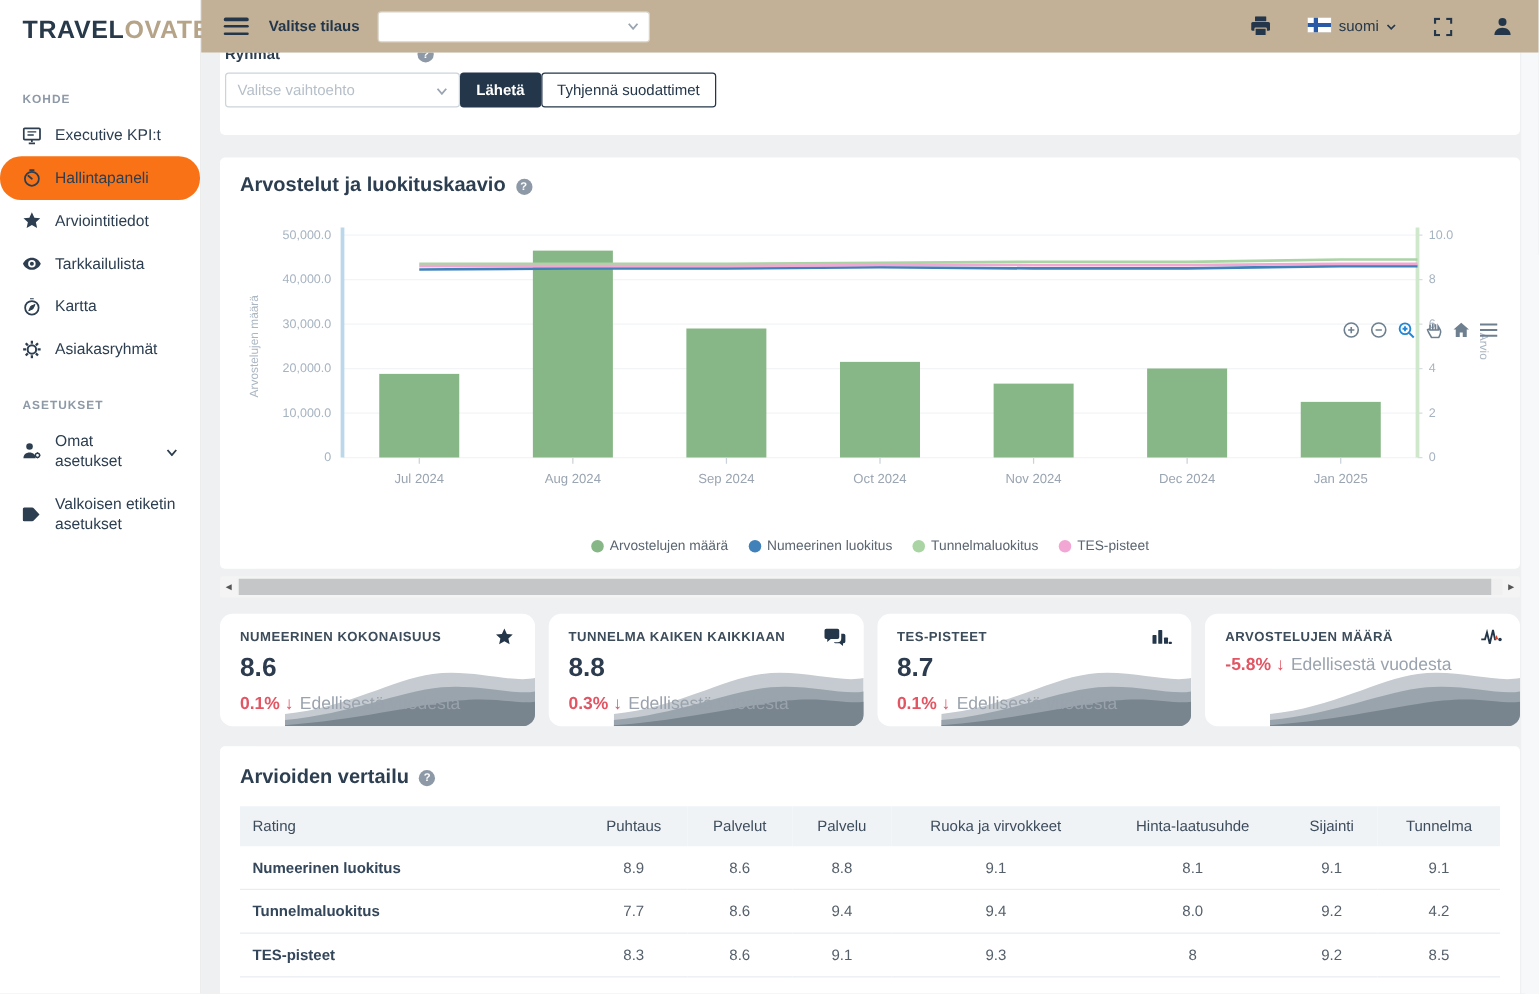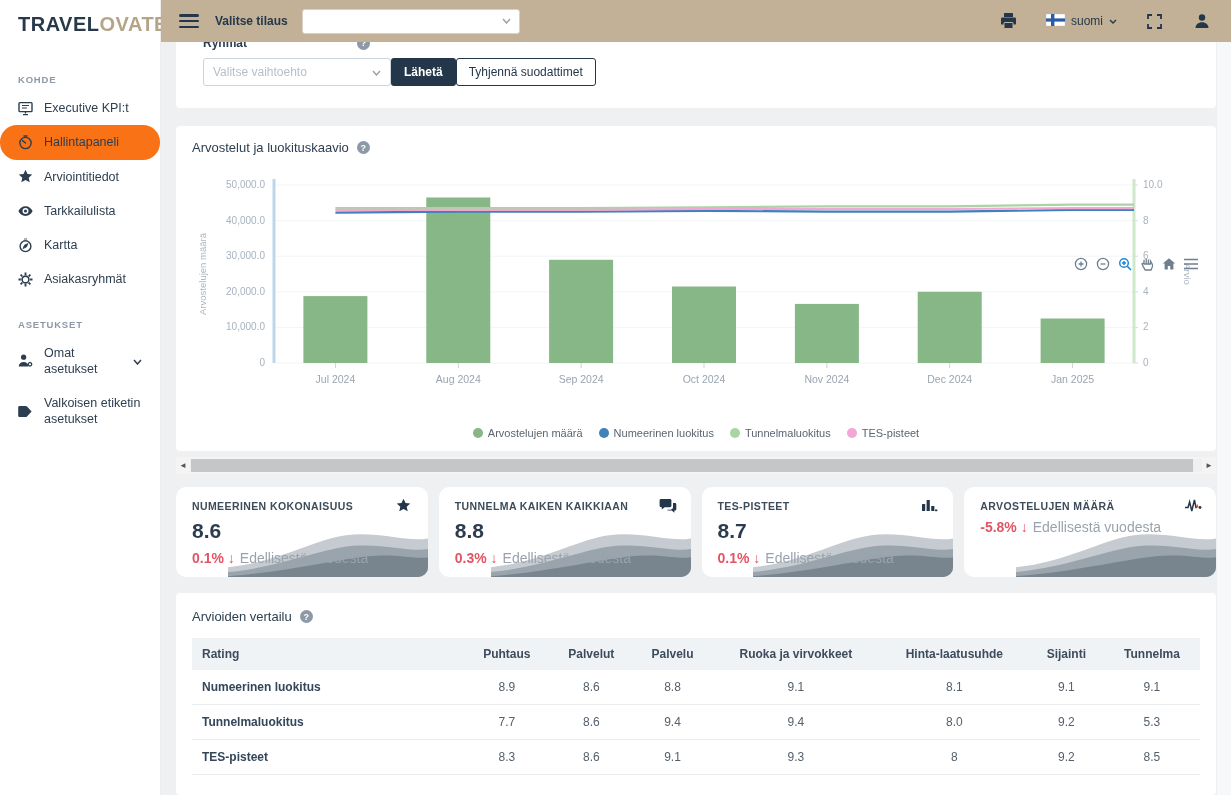--- a/index.html
+++ b/index.html
@@ -28,33 +28,33 @@
   .hdr-spacer { flex:1; }
   .hdr-icon { width:22px; height:22px; display:flex; align-items:center; justify-content:center; color:#24374a; margin-left:26px; cursor:pointer; }
   .lang { display:flex; align-items:center; gap:6px; margin-left:26px; cursor:pointer; color:#24374a; font-size:12px; }
 
   
   .main { position:absolute; left:161px; top:42px; width:1070px; height:753px; overflow:hidden; padding:0 15px; background:#eef0f2; }
   .rightstrip { position:absolute; right:0; top:42px; width:14px; height:753px; background:#f7f8f9; }
   .card { background:#fff; border-radius:4px; }
 
   
-  .filter-card { margin-top:-16px; padding:10px 16px 22px 27px; position:relative; z-index:1; }
+  .filter-card { margin-top:-16px; padding:10px 16px 22px 4px; position:relative; z-index:1; }
   .filter-label-row { display:flex; align-items:center; gap:110px; font-size:12px; font-weight:bold; color:#2c3e50; }
   .help { width:13px; height:13px; border-radius:50%; background:#8d99a6; color:#fff; font-size:9px; font-weight:bold; display:inline-flex; align-items:center; justify-content:center; flex:0 0 13px; }
   .filter-controls { display:flex; align-items:center; margin-top:8px; }
   .f-select { width:188px; height:28px; border:1px solid #ccd4db; border-radius:3px; display:flex; align-items:center; padding:0 9px; color:#b6bfc8; font-size:12px; cursor:pointer; }
   .f-select .caret { margin-left:auto; color:#9aa5b1; }
   .btn-primary { height:28px; padding:0 13px; background:#24374a; color:#fff; border:none; border-radius:3px; font-size:12px; font-weight:bold; cursor:pointer; font-family:inherit; }
   .btn-outline { height:28px; padding:0 12px; background:#fff; color:#24374a; border:1.5px solid #24374a; border-radius:3px; font-size:12px; cursor:pointer; font-family:inherit; }
 
   
   .chart-card { margin-top:18px; padding:14px 16px 12px 16px; position:relative; }
   .card-title-row { display:flex; align-items:center; gap:8px; }
-  .card-title { font-size:13px; font-weight:normal; color:#2c3e50; }
+  .card-title { font-size:16px; font-weight:bold; color:#2c3e50; }
   .chart-toolbar { position:absolute; right:18px; top:130px; display:flex; gap:7px; align-items:center; z-index:2; }
   .tb-icon { width:15px; height:15px; color:#6e8090; cursor:pointer; display:flex; align-items:center; justify-content:center; }
   .tb-icon.activeblue { color:#2287d6; }
   .chart-wrap { margin-top:14px; }
   svg.chart text.tick  { font-size:10px; fill:#a6b3c0; font-family:inherit; }
   svg.chart text.xlab  { font-size:10.5px; fill:#9aa5b1; font-family:inherit; }
   svg.chart text.atitle{ font-size:9.5px; fill:#aab6c2; font-family:inherit; }
   .legend { display:flex; justify-content:center; gap:16px; margin-top:4px; font-size:11px; color:#5a6570; }
   .legend .li { display:flex; align-items:center; gap:5px; cursor:pointer; }
   .legend .dot { width:10px; height:10px; border-radius:50%; }
@@ -71,21 +71,21 @@
   .kpi-title { font-size:10.5px; font-weight:bold; letter-spacing:.4px; color:#3d4c5a; text-transform:uppercase; }
   .kpi-icon { position:absolute; right:14px; top:11px; color:#24374a; width:18px; height:18px; }
   .kpi-value { margin-top:7px; font-size:21px; font-weight:bold; color:#2c3c4e; position:relative; z-index:2; }
   .kpi-delta { margin-top:7px; font-size:14px; color:#9aa3ad; position:relative; z-index:2; display:flex; gap:5px; align-items:flex-end; }
   .kpi-delta .pct { color:#e25563; font-weight:bold; }
   .kpi-mountain { position:absolute; right:0; bottom:0; width:200px; height:64px; z-index:1; }
 
   
   .table-card { margin-top:16px; padding:16px 16px 20px 16px; }
   table.cmp { width:100%; border-collapse:collapse; margin-top:14px; }
-  table.cmp th { background:#f0f3f6; font-size:12px; font-weight:bold; color:#3d4c5c; padding:9px 10px; text-align:center; }
+  table.cmp th { background:#f0f3f6; font-size:12px; font-weight:normal; color:#3d4c5c; padding:9px 10px; text-align:center; }
   table.cmp th:first-child { text-align:left; width:27%; }
   table.cmp td { font-size:12px; color:#55606b; padding:10px 10px; text-align:center; border-bottom:1px solid #e9edf0; }
   table.cmp td:first-child { text-align:left; color:#33465a; font-weight:bold; }
 </style>
 </head>
 <body>
 
 <div class="app">
 
   <div class="sidebar">
@@ -474,21 +474,21 @@
               <td>9.1</td>
             </tr>
             <tr>
               <td>Tunnelmaluokitus</td>
               <td>7.7</td>
               <td>8.6</td>
               <td>9.4</td>
               <td>9.4</td>
               <td>8.0</td>
               <td>9.2</td>
-              <td>5.3</td>
+              <td>4.2</td>
             </tr>
             <tr>
               <td>TES-pisteet</td>
               <td>8.3</td>
               <td>8.6</td>
               <td>9.1</td>
               <td>9.3</td>
               <td>8</td>
               <td>9.2</td>
               <td>8.5</td>

